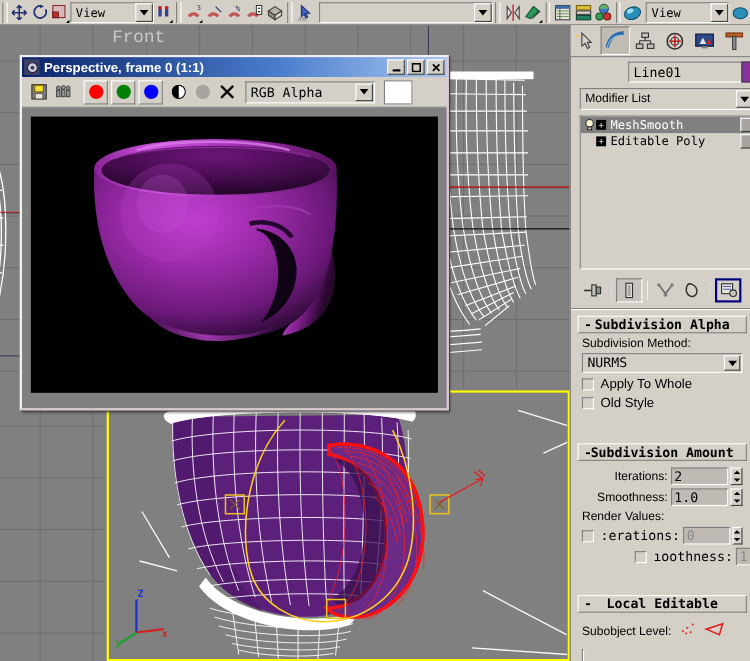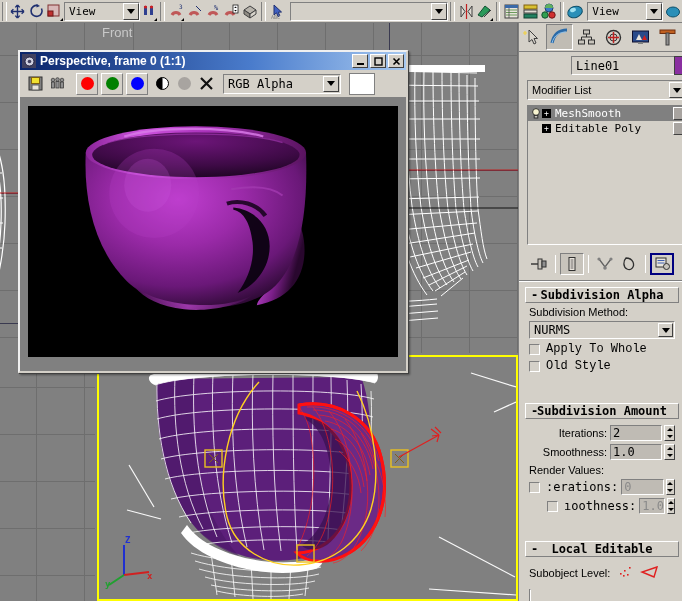--- a/index.html
+++ b/index.html
@@ -50,21 +50,21 @@
     background: #808080; overflow: hidden;
   }
   .vp { position: absolute; overflow: hidden; background: #808080; }
   #vp-topleft  { left: 0;   top: 0;   width: 95px;  height: 330px; }
   #vp-topright { left: 97px; top: 0;  width: 421px; height: 330px; }
   #vp-bottom   { left: 97px; top: 332px; width: 421px; height: 246px;
                  border: 2px solid #ffff00; }
   #vp-bleft    { left: 0; top: 332px; width: 95px; height: 246px; }
   .vplabel {
     position: absolute; left: 5px; top: 2px; z-index: 5;
-    font-family: Liberation Sans, sans-serif; font-size: 13px; color: #c8c8c8;
+    font-family: Liberation Mono, monospace; font-size: 16px; color: #c8c8c8;
   }
   .gridbg {
     position: absolute; left: -400px; top: -400px; width: 1600px; height: 1600px;
     background-color: #808080;
     background-image:
       linear-gradient(to right, #6e6e6e 1px, transparent 1px),
       linear-gradient(to bottom, #6e6e6e 1px, transparent 1px);
     background-size: 48px 47px;
     background-position: 4px 9px;
   }
@@ -166,21 +166,21 @@
     position: absolute; right: 1px; top: 1px; width: 15px; height: 14px;
     background: #d4d0c8; border: 1px solid #fff; border-right-color:#404040; border-bottom-color:#404040;
     display:flex; align-items:center; justify-content:center;
   }
   .chkrow { display: flex; align-items: center; margin-top: 3px; }
   .chk {
     width: 11px; height: 11px; background: #d4d0c8;
     border: 1px solid #808080; border-right-color:#fff; border-bottom-color:#fff;
     margin-right: 6px; flex: none;
   }
-  .chkrow .cl { font-family: Liberation Mono, monospace; font-size: 12px; }
+  .chkrow .cl { font-family: Liberation Sans, sans-serif; font-size: 12px; }
   .fieldrow { display: flex; align-items: center; justify-content: flex-end; margin-top: 3px; }
   .fieldrow .fl { font-size: 11px; margin-right: 3px; }
   .numfield {
     width: 52px; height: 16px; background: #bfbbb4;
     border: 1px solid #808080; border-right-color:#fff; border-bottom-color:#fff;
     font-family: "DejaVu Sans Mono", monospace; font-size: 12px;
     padding-left: 2px; line-height: 14px;
   }
   .numfield.dim { color: #8a8a8a; }
   .spin {
@@ -907,21 +907,21 @@
         <div class="lbl" style="margin-top:4px;">Render Values:</div>
         <div class="fieldrow" style="justify-content:flex-start;">
           <span class="chk"></span>
           <span class="fl" style="font-family:'DejaVu Sans Mono',monospace;font-size:12px;text-align:center;">:erations:</span>
           <span class="numfield dim" style="width:50px;">0</span>
           <span class="spin">
               <i class="up"></i>
               <i class="dn"></i>
             </span>
         </div>
-        <div class="fieldrow" style="justify-content:flex-end;padding-left:48px;">
+        <div class="fieldrow" style="justify-content:flex-start;padding-left:48px;">
           <span class="chk"></span>
           <span class="fl" style="font-family:'DejaVu Sans Mono',monospace;font-size:12px;">ıoothness:</span>
           <span class="numfield dim" style="width:50px;">1.0</span>
           <span class="spin">
               <i class="up"></i>
               <i class="dn"></i>
             </span>
         </div>
       </div>
     </div>

